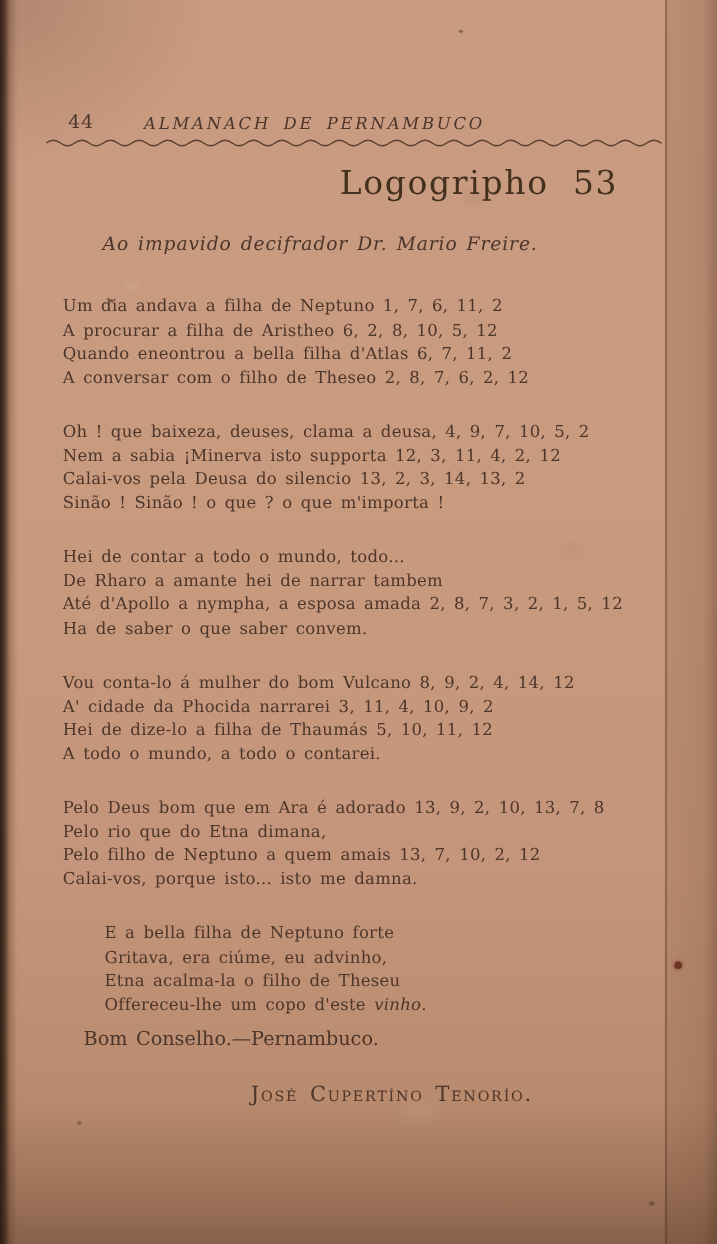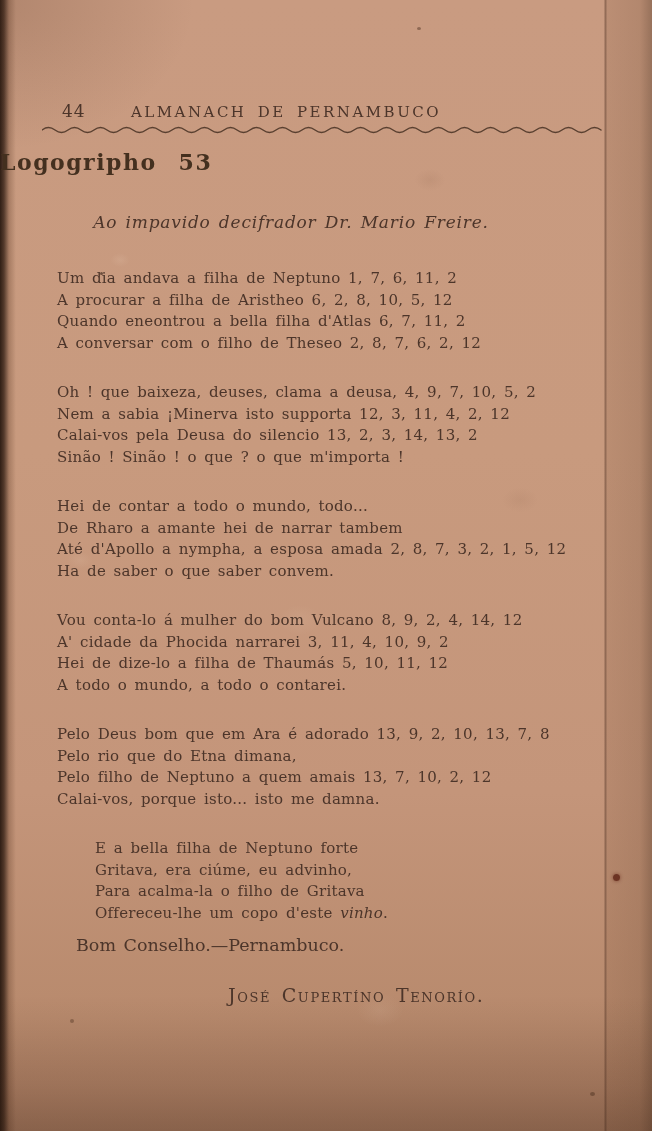--- a/index.html
+++ b/index.html
@@ -31,26 +31,26 @@
       
       linear-gradient(90deg,
         rgba(35,20,12,0.92) 0px, rgba(45,26,16,0.75) 4px,
         rgba(90,55,35,0.30) 9px, rgba(90,55,35,0.0) 16px),
       
       linear-gradient(180deg, #c99b81 0%, #c89a7e 40%, #c4957a 70%, #b88a6d 90%, #aa7c61 100%);
   }
   .hdr-num{position:absolute;top:101px;left:62px;font-size:17px;letter-spacing:1px;}
   .hdr-title{
     position:absolute;top:103px;left:0;right:80px;text-align:center;
-    font-size:15px;letter-spacing:2.5px;word-spacing:4px;
+    font-size:15px;letter-spacing:2.5px;word-spacing:4px;font-style:italic;
   }
   .wavy{position:absolute;top:123px;left:42px;}
   .heading{
-    position:absolute;top:149px;left:0;right:90px;text-align:left;
-    font-weight:bold;font-size:22px;letter-spacing:1.5px;color:#44301f;
+    position:absolute;top:149px;left:0;right:90px;text-align:right;
+    font-weight:normal;font-size:30px;letter-spacing:1.5px;color:#44301f;
   }
   .heading .num{margin-left:22px;}
   .dedication{
     position:absolute;top:212px;left:20px;right:90px;text-align:center;
     font-style:italic;font-size:17px;letter-spacing:0.8px;word-spacing:2px;
   }
   .poem{position:absolute;top:268px;left:57px;right:6px;}
   .stanza{margin:0 0 28px 0;}
   .stanza.indent{padding-left:38px;}
   .pline{
@@ -117,21 +117,21 @@
       </div>
       <div class="stanza">
         <div class="pline">Pelo Deus bom que em Ara é adorado 13, 9, 2, 10, 13, 7, 8</div>
         <div class="pline">Pelo rio que do Etna dimana,</div>
         <div class="pline">Pelo filho de Neptuno a quem amais 13, 7, 10, 2, 12</div>
         <div class="pline">Calai-vos, porque isto... isto me damna.</div>
       </div>
       <div class="stanza indent">
         <div class="pline">E a bella filha de Neptuno forte</div>
         <div class="pline">Gritava, era ciúme, eu advinho,</div>
-        <div class="pline">Para acalma-la o filho de Gritava</div>
+        <div class="pline">Etna acalma-la o filho de Theseu</div>
         <div class="pline"><span>Offereceu-lhe um copo d'este </span><i>vinho</i><span>.</span></div>
       </div>
     </div>
 
   <div class="place-line">Bom Conselho.—Pernambuco.</div>
 
   <div class="signature">José Cupertíno Tenorío.</div>
 
   <div class="spot spot-red"></div>
   <div class="spot spot-a"></div>

